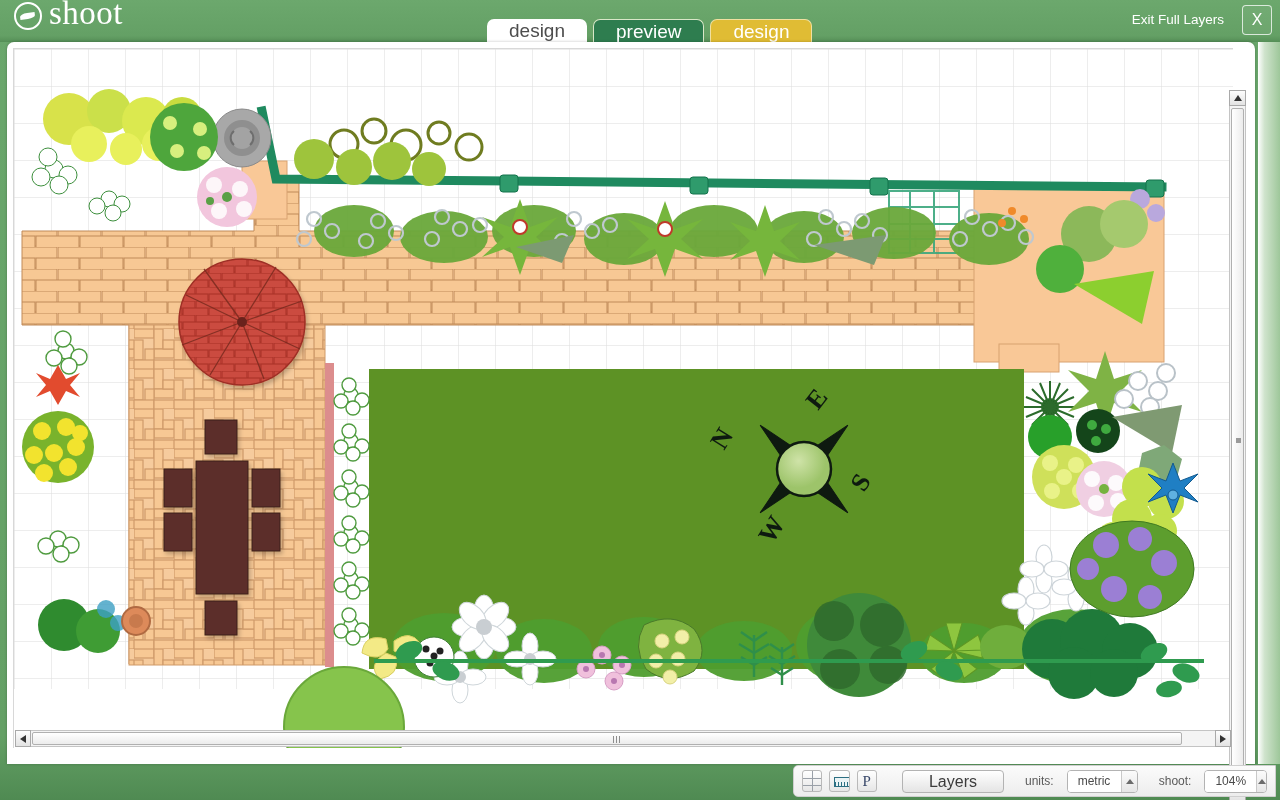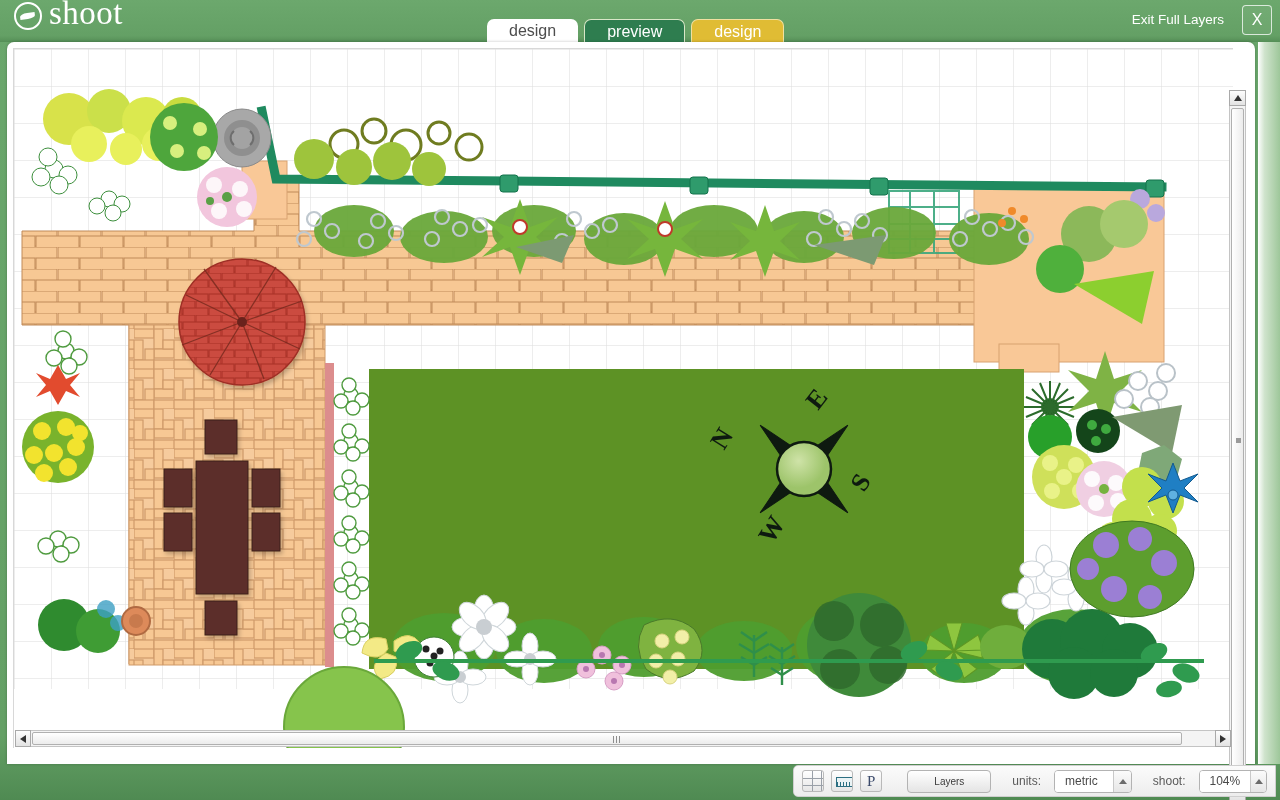--- a/index.html
+++ b/index.html
@@ -33,21 +33,21 @@
   #logo .word {
     font-family: "Liberation Serif", serif;
     font-size: 33px; color: #ffffff; line-height: 1;
     letter-spacing: 0.5px; font-weight: 400; margin-top: -4px;
   }
 
   
   #tabs { position: absolute; left: 487px; top: 19px; display: flex; align-items: flex-end; height: 23px; }
   .tab {
     height: 23px; padding: 0 22px; line-height: 23px;
-    font-size: 16px; border-radius: 7px 7px 0 0; cursor: pointer;
+    font-size: 19px; border-radius: 7px 7px 0 0; cursor: pointer;
     text-align: center; white-space: nowrap;
   }
   .tab.design { background: #ffffff; color: #4d4d4d; }
   .tab.preview { background: #2e7d4f; color: #ffffff; margin-left: 6px; border: 1px solid #d9e7c8; border-bottom: none; }
   .tab.report { background: #e0bc34; color: #ffffff; margin-left: 6px; border: 1px solid #f0e0a0; border-bottom: none; }
 
   #exitfs {
     position: absolute; right: 56px; top: 9px;
     color: #ffffff; font-size: 13.5px; line-height: 22px; cursor: pointer;
   }
@@ -135,21 +135,21 @@
     background: #eaf3f5; border: 1.5px solid #2c6f82;
     background-image: repeating-linear-gradient(to right, #2c6f82 0 1px, transparent 1px 3px);
     background-size: 100% 5px; background-repeat: no-repeat; background-position: 0 4px;
   }
   .toolicon.pp {
     font-family: "Liberation Serif", serif; color: #3b4a6b; font-size: 15px;
     line-height: 20px; text-align: center;
   }
   #layersbtn {
     margin-left: 18px; height: 23px; padding: 0 26px; line-height: 21px;
-    font-size: 10px; color: #3b3b3b; cursor: pointer;
+    font-size: 16px; color: #3b3b3b; cursor: pointer;
     background: linear-gradient(to bottom, #ffffff, #e4e4e4);
     border: 1px solid #b3b3b3; border-radius: 4px;
   }
   .lbl { font-size: 12px; color: #5a5a5a; margin-left: 14px; }
   .combo {
     display: flex; align-items: stretch; height: 23px; margin-left: 6px;
     border: 1px solid #b3b3b3; border-radius: 4px; overflow: hidden;
     background: #ffffff; cursor: pointer;
   }
   .combo .val {

